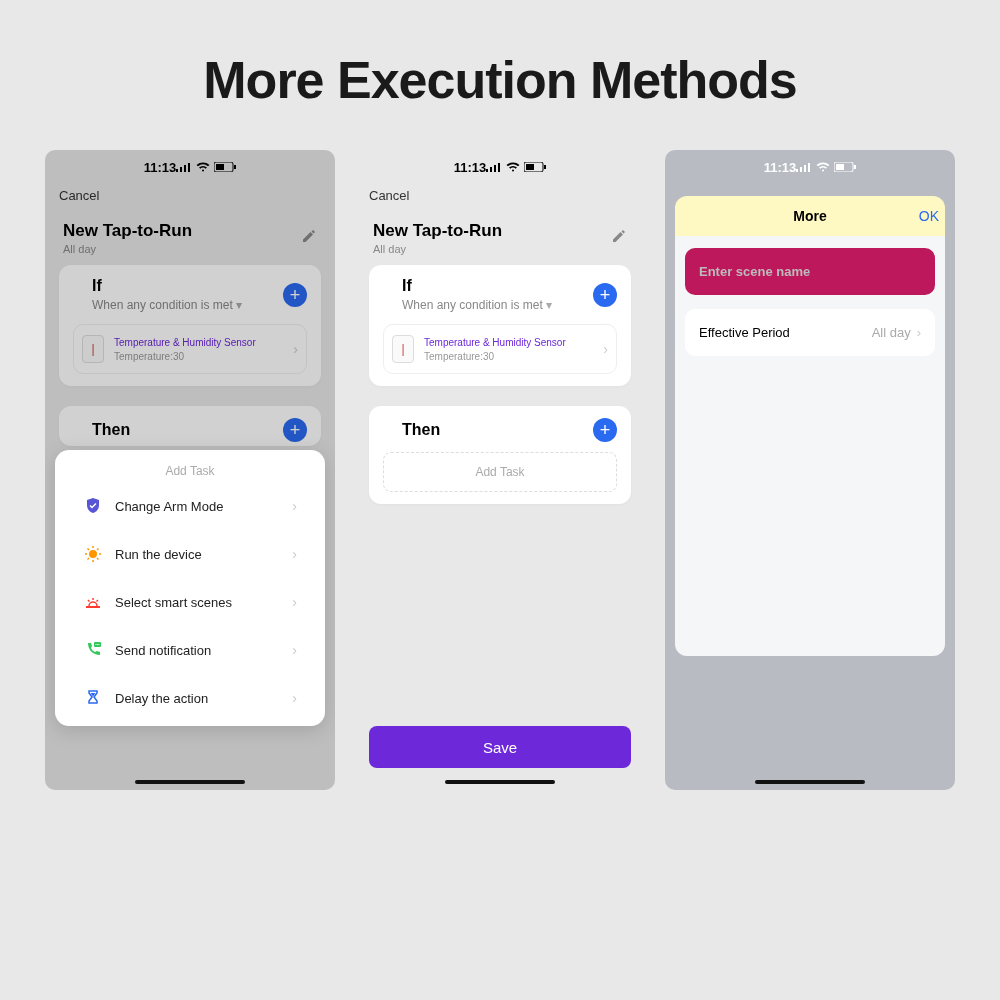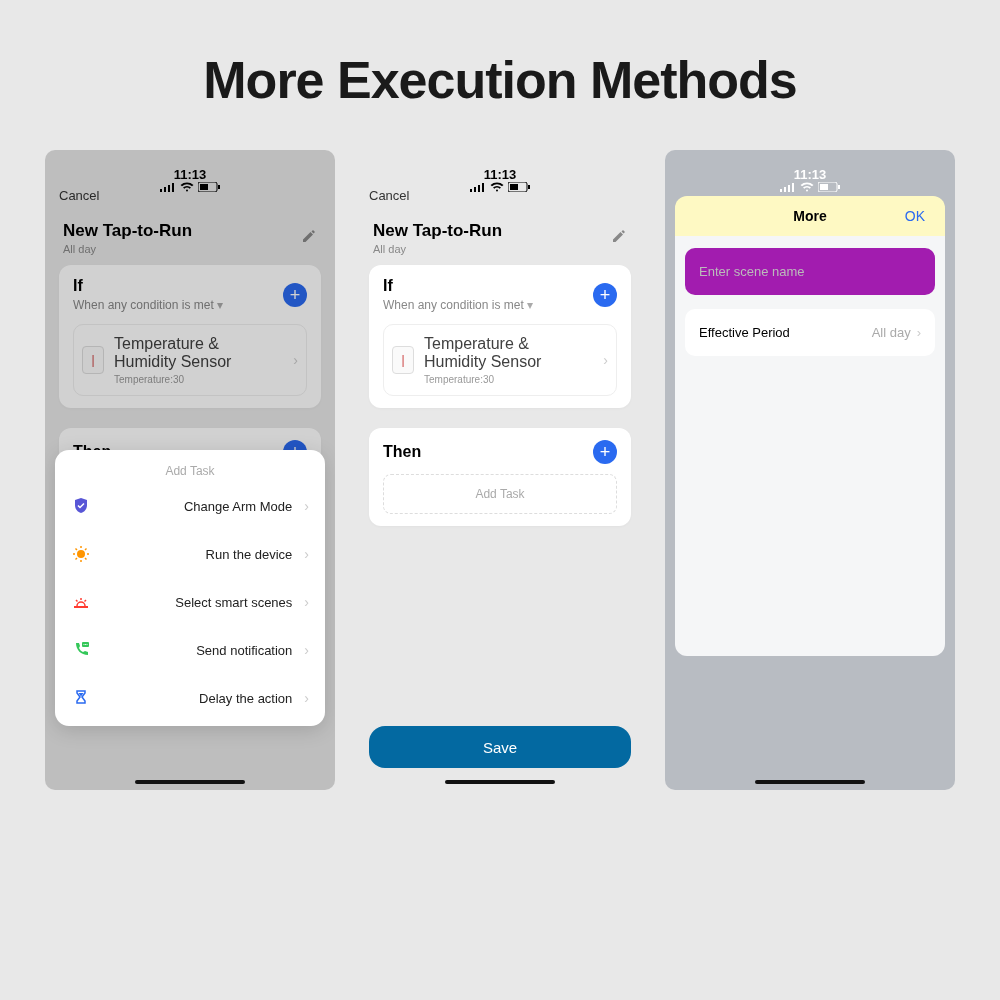--- a/index.html
+++ b/index.html
@@ -27,113 +27,111 @@
     height: 640px;
     background: #f5f                                                                                                                                                                                                                                                                                                                                                                                                                                                                                                                                                                                                                                                                                                                                                                                                                                                                                                                                                                                                                                                                                                                                                                                                                                                                                                                                                                                                                                                                                                                                                                                                                                                                                                                                                                                                                                                                                                                                                                                                                                                                                                                                                                                                                                                                                                                                                                                                                                                                                                                                                                                                                  6f7;
     border-radius: 10px;
     overflow: hidden;
     position: relative;
     display: flex;
     flex-direction: column;
   }
   .statusbar {
     display: flex;
-    justify-content: flex-start;
+    justify-content: center;
     align-items: center;
     height: 34px;
-    padding: 17px 16px;
+    padding: 0 16px;
     font-size: 13px;
     font-weight: 600;
-    flex-direction: column;
   }
   .sb-icons { display:flex; align-items:center; gap:4px;}
   .sb-icons svg { display:block;}
   .navline {
     font-size: 13px;
     color:#333;
     padding: 4px 14px 10px;
   }
   .card {
     background:#fff;
     border-radius:12px;
     margin:10px 14px;
     padding:12px 14px;
     box-shadow:0 1px 3px rgba(0,0,0,.03);
   }
-  .card-head { display:flex; justify-content:space-between; align-items:center;}
+  .card-head { display:flex; justify-content:space-between; align-items:center;margin-left:19px;}
   .card-head h3 { font-size:16px; font-weight:700;}
   .card-head .cond { font-size:12px; color:#888; margin-top:3px;}
   .plus {
     width:24px; height:24px; border-radius:50%;
     background:#2a6af0; color:#fff; display:flex; align-items:center; justify-content:center;
     font-size:18px; line-height:1; font-weight:400;
   }
   .sensor-row{
     display:flex; align-items:center; gap:10px;
     border:1px solid #eee; border-radius:10px;
     padding:10px 8px; margin-top:12px;
   }
   .sensor-icon{
     width:22px;height:28px;border:1px solid #ddd;border-radius:4px;
     display:flex;align-items:center;justify-content:center;font-size:12px;color:#c44;
     background:#fafafa;
   }
   .sensor-info{flex:1;}
-  .sensor-info .name{font-size:16px;color:#404040;}
+  .sensor-info .name{font-size:10px;color:#6d28d9;}
   .sensor-info .val{font-size:10px;color:#999;margin-top:3px;}
   .chev{color:#ccc;font-size:14px;}
   .addtask-outline{
     border:1px dashed #ddd; border-radius:8px;
     text-align:center; font-size:12px; color:#aaa;
     padding:12px 0; margin-top:10px;
   }
   .savebtn{
     margin:auto 14px 22px; height:42px;
-    background:#0369a1; color:#fff; font-size:15px; font-weight:500;
-    border-radius:16px; display:flex; align-items:center; justify-content:center;
+    background:#6d28d9; color:#fff; font-size:15px; font-weight:500;
+    border-radius:8px; display:flex; align-items:center; justify-content:center;
   }
   .homebar{
     position:absolute; bottom:6px; left:50%; transform:translateX(-50%);
     width:110px;height:4px;border-radius:3px;background:#111;
   }
   .edit-icon{color:#888;}
   
   .dim-overlay{ position:absolute; inset:0; background:rgba(0,0,0,.18);}
   .sheet{
     position:absolute; left:10px; right:10px; top:300px;
     background:#fff; border-radius:14px; padding:6px 0 4px;
     box-shadow:0 4px 20px rgba(0,0,0,.15);
   }
   .sheet-title{ text-align:center; font-size:12px; color:#aaa; padding:8px 0 4px;}
   .sheet-item{
     display:flex; align-items:center; gap:12px;
-    padding:14px 16px;
-    text-align:right;
+    padding:14px 28px;
   }
   .sheet-item + .sheet-item{}
   .sicon{ width:20px;height:20px; display:flex;align-items:center;justify-content:center;}
   .sheet-item .label{ flex:1; font-size:13px; color:#222;}
   
   .more-panel{
     position:absolute; left:10px; right:10px; top:46px;
     background:transparent;
   }
   .more-head{
     display:flex; align-items:center; justify-content:center;
     background:#fef9c3; border-radius:12px 12px 0 0; height:40px;
     position:relative;
   }
-  .more-head .ok{ position:absolute; right:20px; color:#2a6af0; font-size:14px; font-weight:500;}
+  .more-head .ok{ position:absolute; right:6px; color:#2a6af0; font-size:14px; font-weight:500;}
   .more-head .ttl{ font-size:14px; font-weight:600;}
   .more-body-bg{
     background:#f5f6f7; border-radius:0 0 12px 12px; padding:12px 4px 300px;
   }
   .input-card{
-    background:#a21caf; border-radius:10px; padding:16px 14px;
-    font-size:13px; color:#bbb; margin:0 6px;
+    background:#be185d; border-radius:10px; padding:16px 14px;
+    font-size:13px; color:#bbb; margin:0 6px;font-weight:bold;
   }
   .row-card{
     background:#fff; border-radius:10px; padding:16px 14px;
     margin:14px 6px 0; display:flex; justify-content:space-between;
     font-size:13px;
   }
   .row-card .val{ color:#aaa; display:flex; align-items:center; gap:6px;}
   .phone3 .statusbar{ color:#fff;}
   .phone3-bg{ position:absolute; inset:0; background:#b8bcc2;}
   .title-row{ display:flex; align-items:center; justify-content:space-between; padding:8px 18px 0;}

